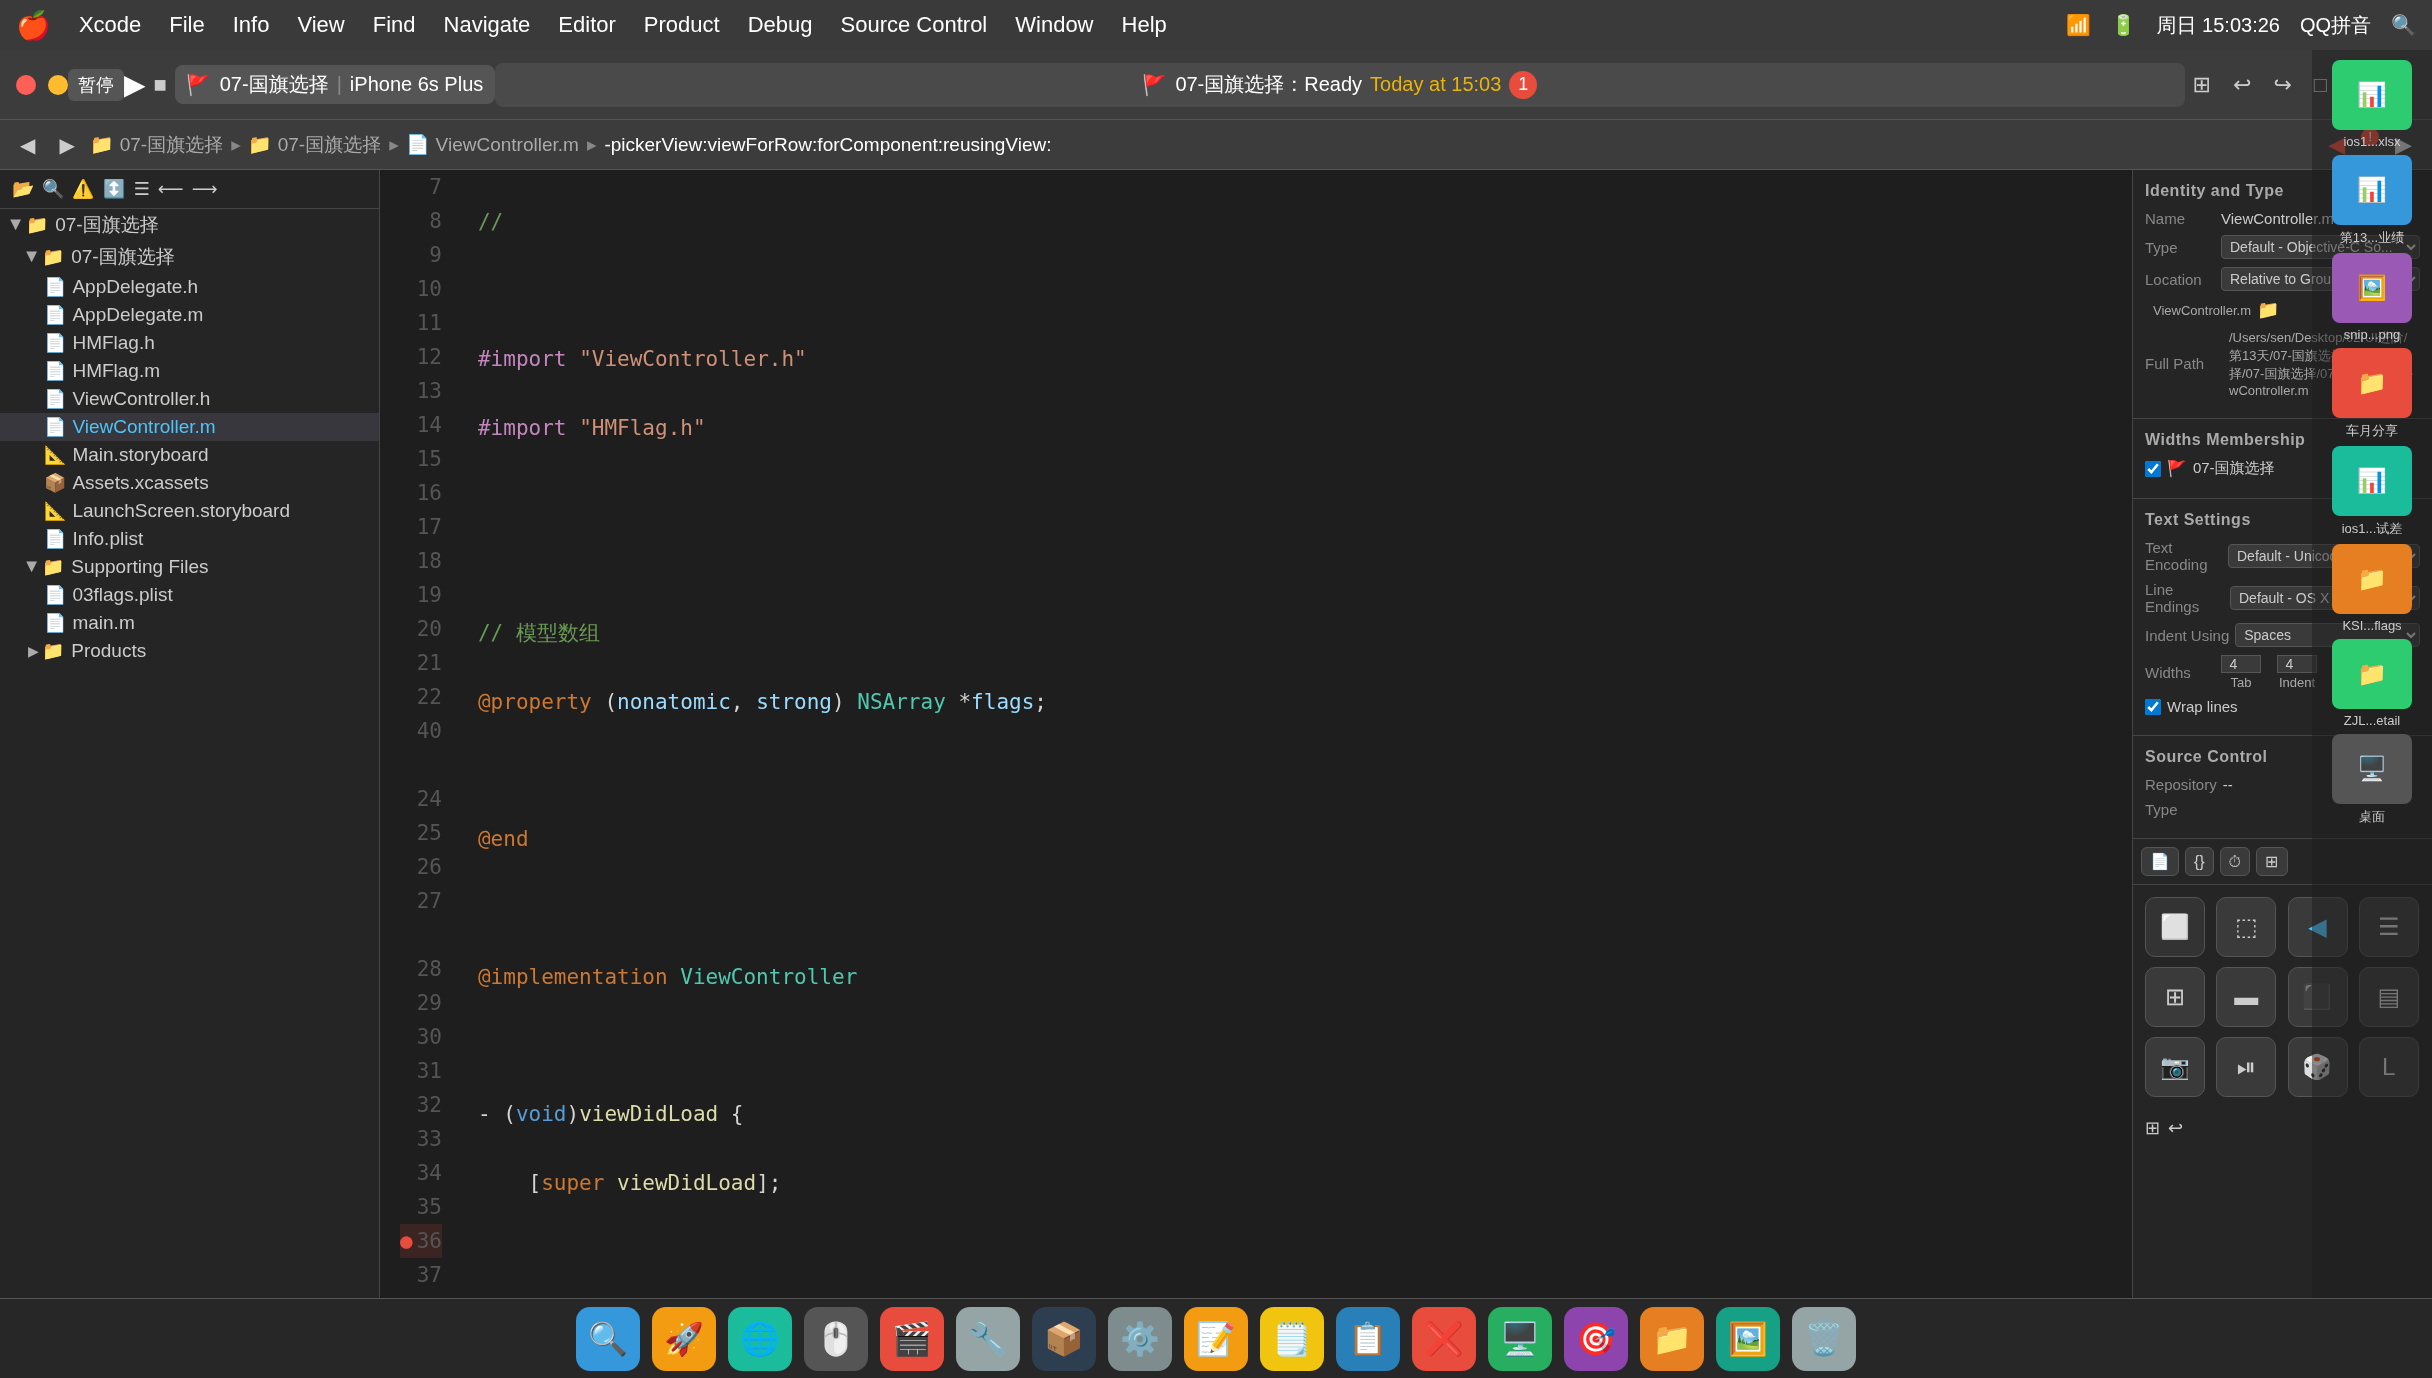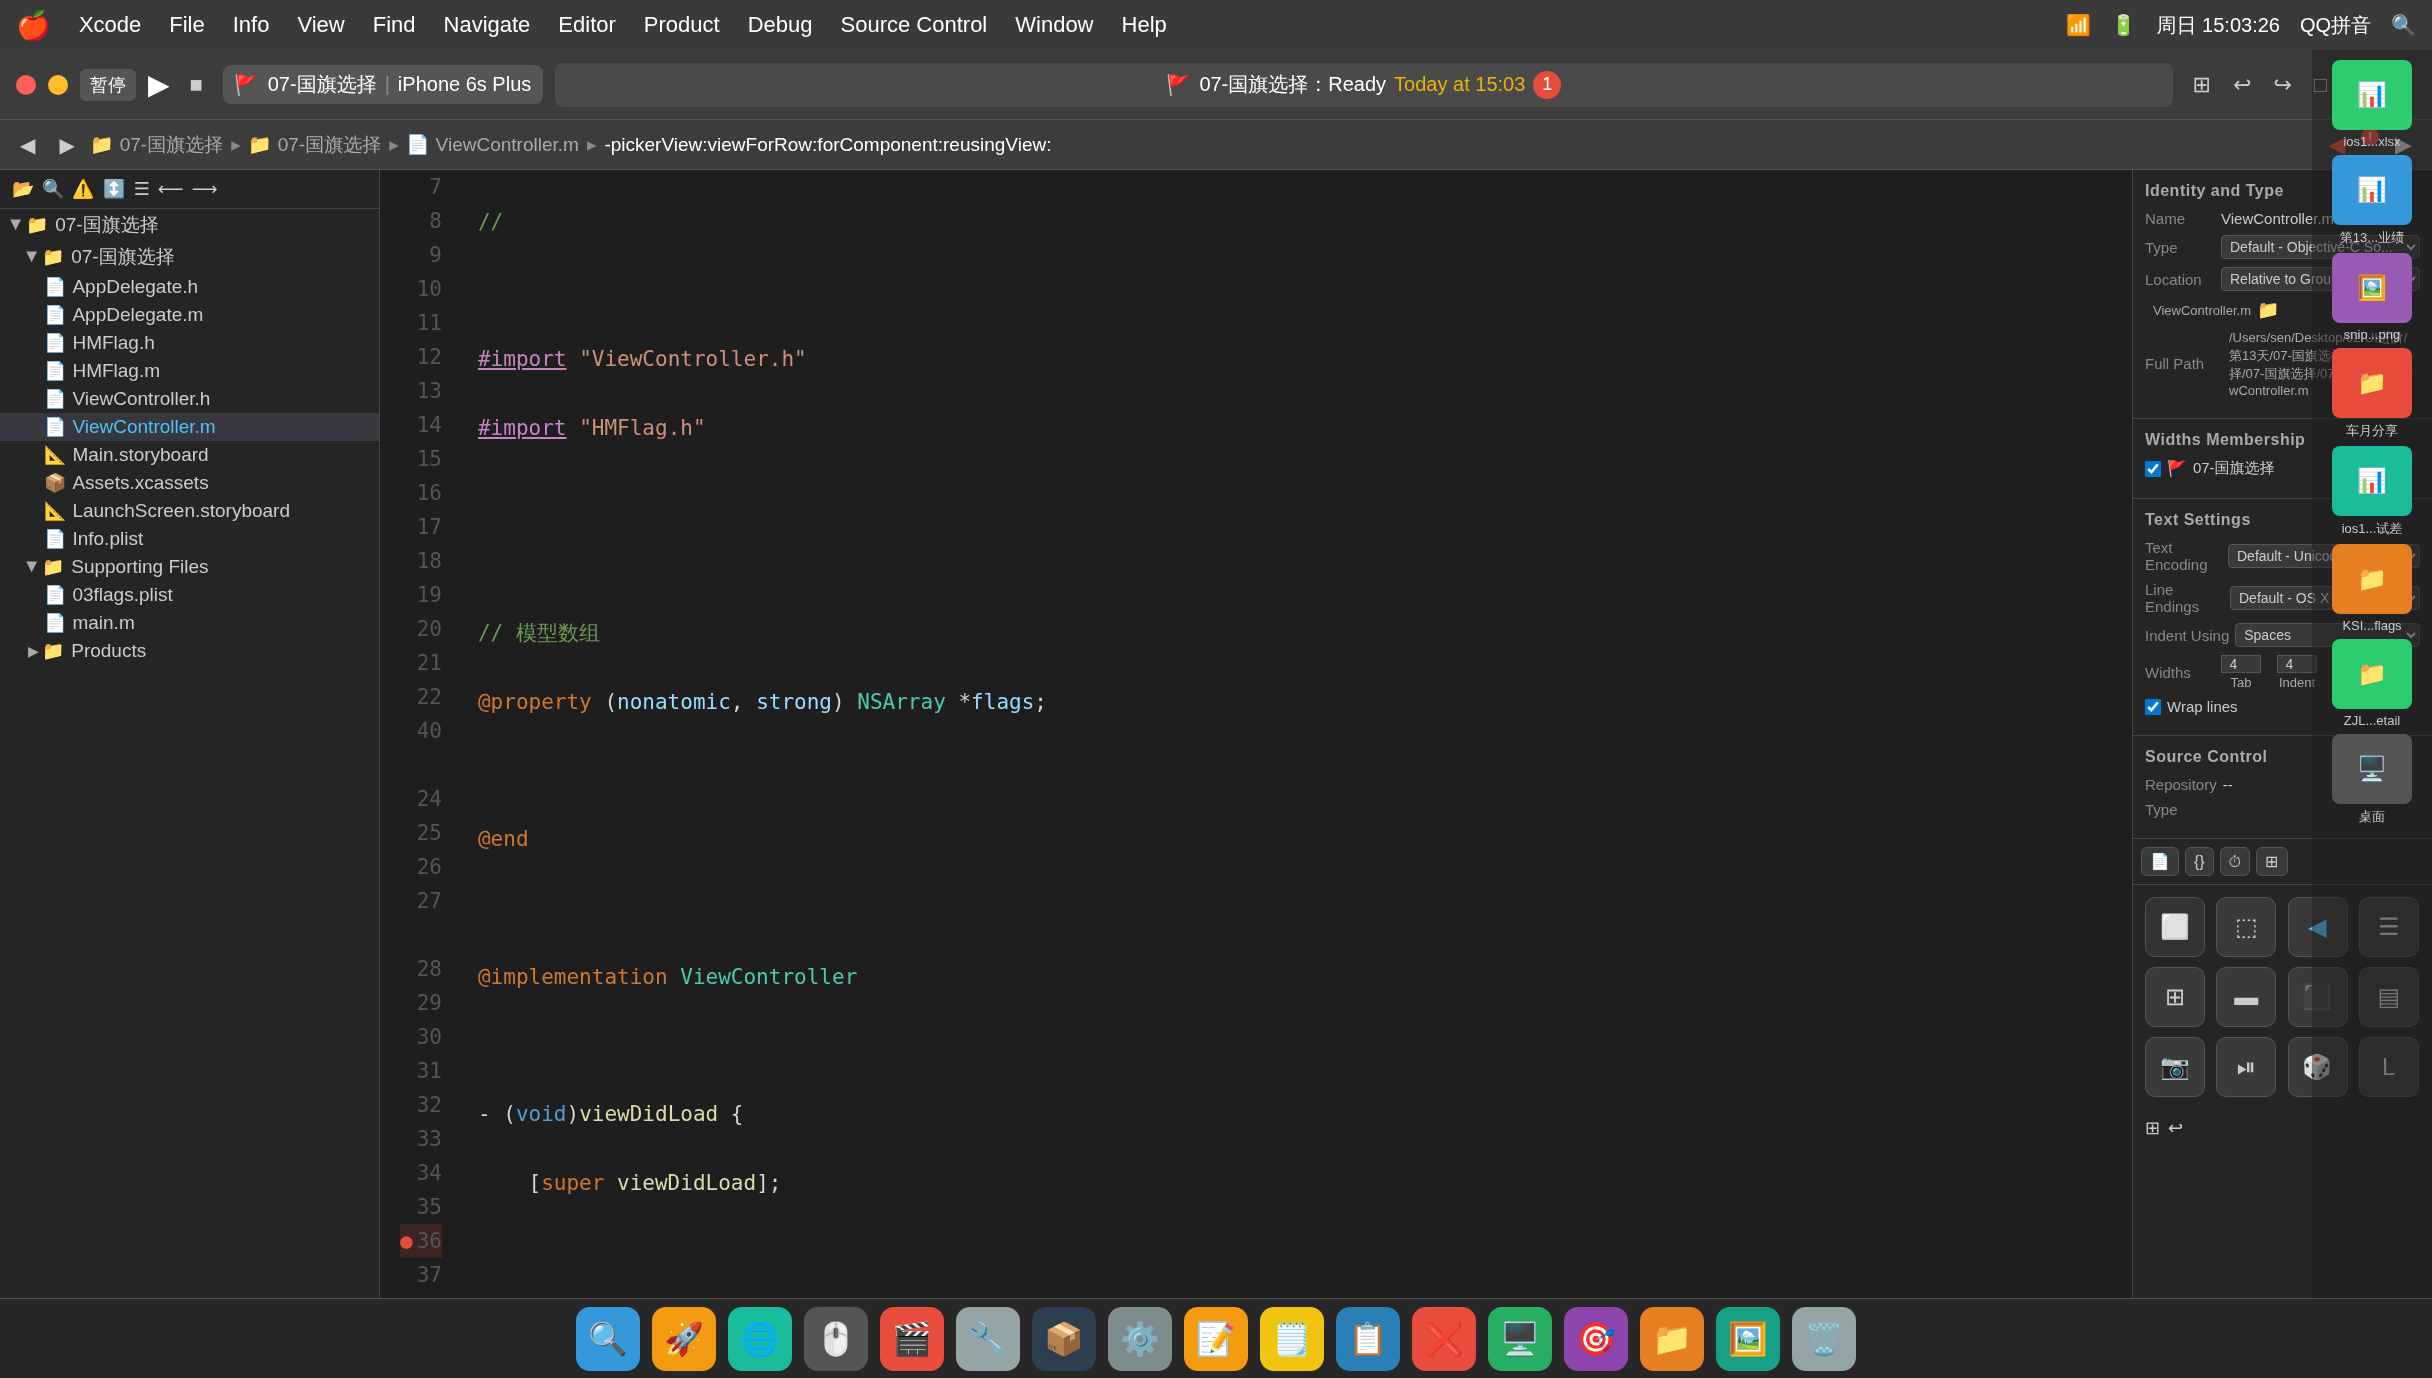--- a/index.html
+++ b/index.html
@@ -9,21 +9,21 @@
     .menubar {
       display: flex; align-items: center; height: 50px;
       background: #3a3a3a; color: #fff; padding: 0 16px; gap: 28px;
     }
     .menubar-item { font-size: 22px; color: #fff; cursor: default; }
     .menubar-right { margin-left: auto; display: flex; align-items: center; gap: 20px; font-size: 20px; }
 
     
     .toolbar {
       display: flex; align-items: center; height: 70px;
-      background: #3c3c3c; border-bottom: 1px solid #555; padding: 0 16px; gap: 12px;
+      background: #3c3c3c; border-bottom: 1px solid #555; padding: 0 16px; gap: 0;
     }
     .toolbar-btn { background: none; border: none; color: #ccc; font-size: 22px; cursor: pointer; padding: 4px 8px; }
     .scheme-selector {
       display: flex; align-items: center; gap: 8px;
       background: #555; border-radius: 8px; padding: 6px 12px; color: #fff; font-size: 20px;
     }
     .btn-stop { width: 20px; height: 20px; border-radius: 50%; background: #ff5f57; border: none; }
     .btn-min { width: 20px; height: 20px; border-radius: 50%; background: #febc2e; border: none; margin-left: 4px;}
     .btn-play { background: none; border: none; font-size: 28px; color: #fff; cursor: pointer; }
     .status-bar {
@@ -79,21 +79,21 @@
       color: #d4d4d4; line-height: 1.65; padding: 0 20px; white-space: pre;
     }
     .code-line { display: block; height: 34px; line-height: 34px; }
     .code-line.error-line { background: rgba(231, 76, 60, 0.15); }
     .kw { color: #cc7832; }
     .type { color: #4ec9b0; }
     .str { color: #ce9178; }
     .comment { color: #6a9955; }
     .method { color: #dcdcaa; }
     .prop { color: #9cdcfe; }
-    .macro { color: #c586c0; text-decoration: underline; }
+    .macro { color: #c586c0; }
 
     
     .right-panel {
       width: 300px; background: #252526; border-left: 1px solid #444;
       overflow-y: auto; font-size: 18px; color: #ccc;
     }
     .right-section { border-bottom: 1px solid #444; padding: 12px; }
     .right-section-title { font-size: 16px; color: #aaa; font-weight: bold; margin-bottom: 10px; letter-spacing: 0.5px; }
     .right-row { display: flex; align-items: center; margin-bottom: 8px; gap: 6px; }
     .right-label { color: #888; font-size: 15px; min-width: 70px; }

